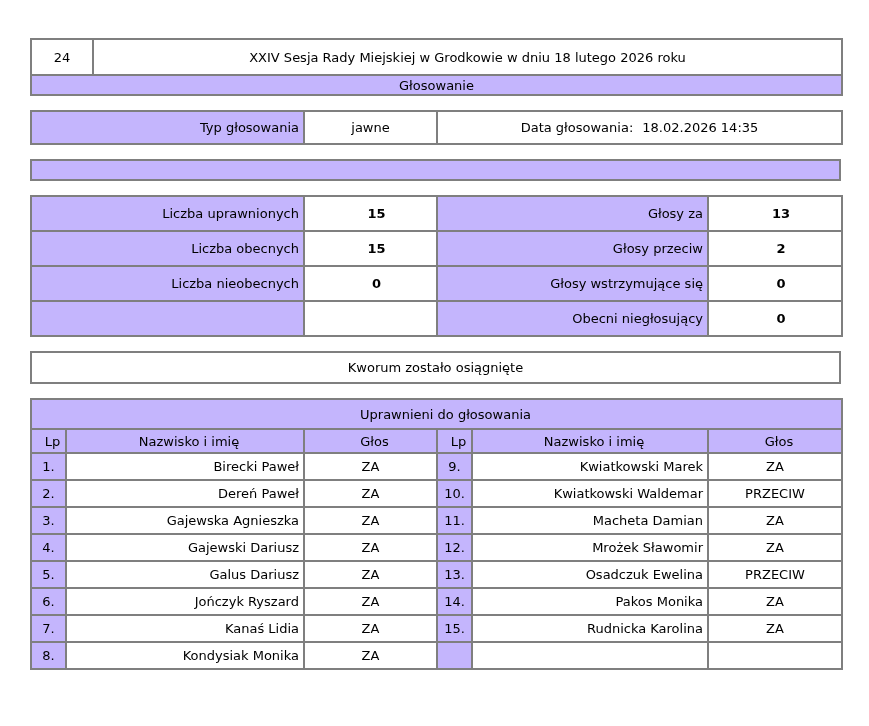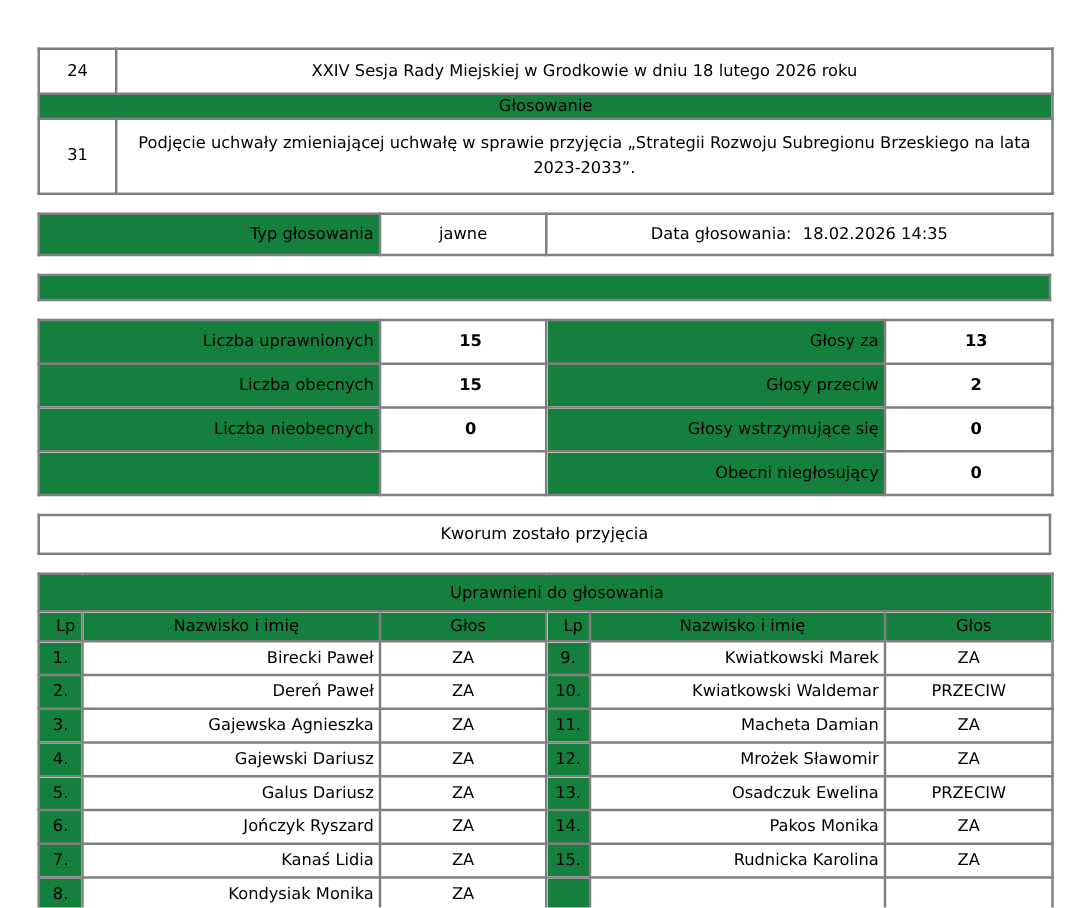--- a/index.html
+++ b/index.html
@@ -1,20 +1,20 @@
 <!DOCTYPE html>
 <html><head>
 <meta charset="utf-8">
 <style>
   html,body{margin:0;padding:0;background:#ffffff;}
   body{font-family:"DejaVu Sans","Liberation Sans",sans-serif;color:#000000;}
   .page{width:869px;height:726px;box-sizing:border-box;padding:24px 28px 0 30px;overflow:hidden;}
   table{border-collapse:collapse;table-layout:fixed;width:811px;margin:14px 0 3px 0;}
   td{border:2px solid #7f7f7f;padding:0 4px;overflow:hidden;font-size:13px;vertical-align:middle;}
-  .gray{background:#15803d;}
+  .gray{background:#c4b5fd;}
   .ctr{text-align:center;}
   .lft{text-align:right;padding-left:10px;}
   .b{font-weight:bold;}
   .lg{font-size:14px;}
   .hdr{font-size:12px;}
   .rA td{height:34px;}
   .rB td{height:18px;}
   .rC td{height:58px;line-height:1.55;}
   .rD td{height:31px;}
   .rSp td{height:18px;}
@@ -37,24 +37,20 @@
         <col style="width:749px">
       </colgroup>
     <tbody>
         <tr class="rA lg">
       <td class="ctr">24</td>
       <td class="ctr">XXIV Sesja Rady Miejskiej w Grodkowie w dniu 18 lutego 2026 roku</td>
     </tr>
     <tr class="rB">
       <td class="ctr gray" colspan="2">Głosowanie</td>
     </tr>
-    <tr class="rC lg">
-      <td class="ctr">31</td>
-      <td class="ctr">Podjęcie uchwały zmieniającej uchwałę w sprawie przyjęcia „Strategii Rozwoju Subregionu Brzeskiego na lata 2023-2033”.</td>
-    </tr>
   </tbody>
     </table>
 
   <table>
     <colgroup>
         <col style="width:273px">
         <col style="width:133px">
         <col style="width:405px">
       </colgroup>
     <tbody>
@@ -107,21 +103,21 @@
       <td class="ctr b"></td>
       <td class="lft gray">Obecni niegłosujący</td>
       <td class="ctr b">0</td>
     </tr>
   </tbody>
     </table>
 
   <table>
     <tbody>
         <tr class="rK lg">
-      <td class="ctr">Kworum zostało przyjęcia</td>
+      <td class="ctr">Kworum zostało osiągnięte</td>
     </tr>
   </tbody>
     </table>
 
   <table>
     <colgroup>
       <col style="width:35px">
         <col style="width:238px">
         <col style="width:133px">
       <col style="width:35px">

